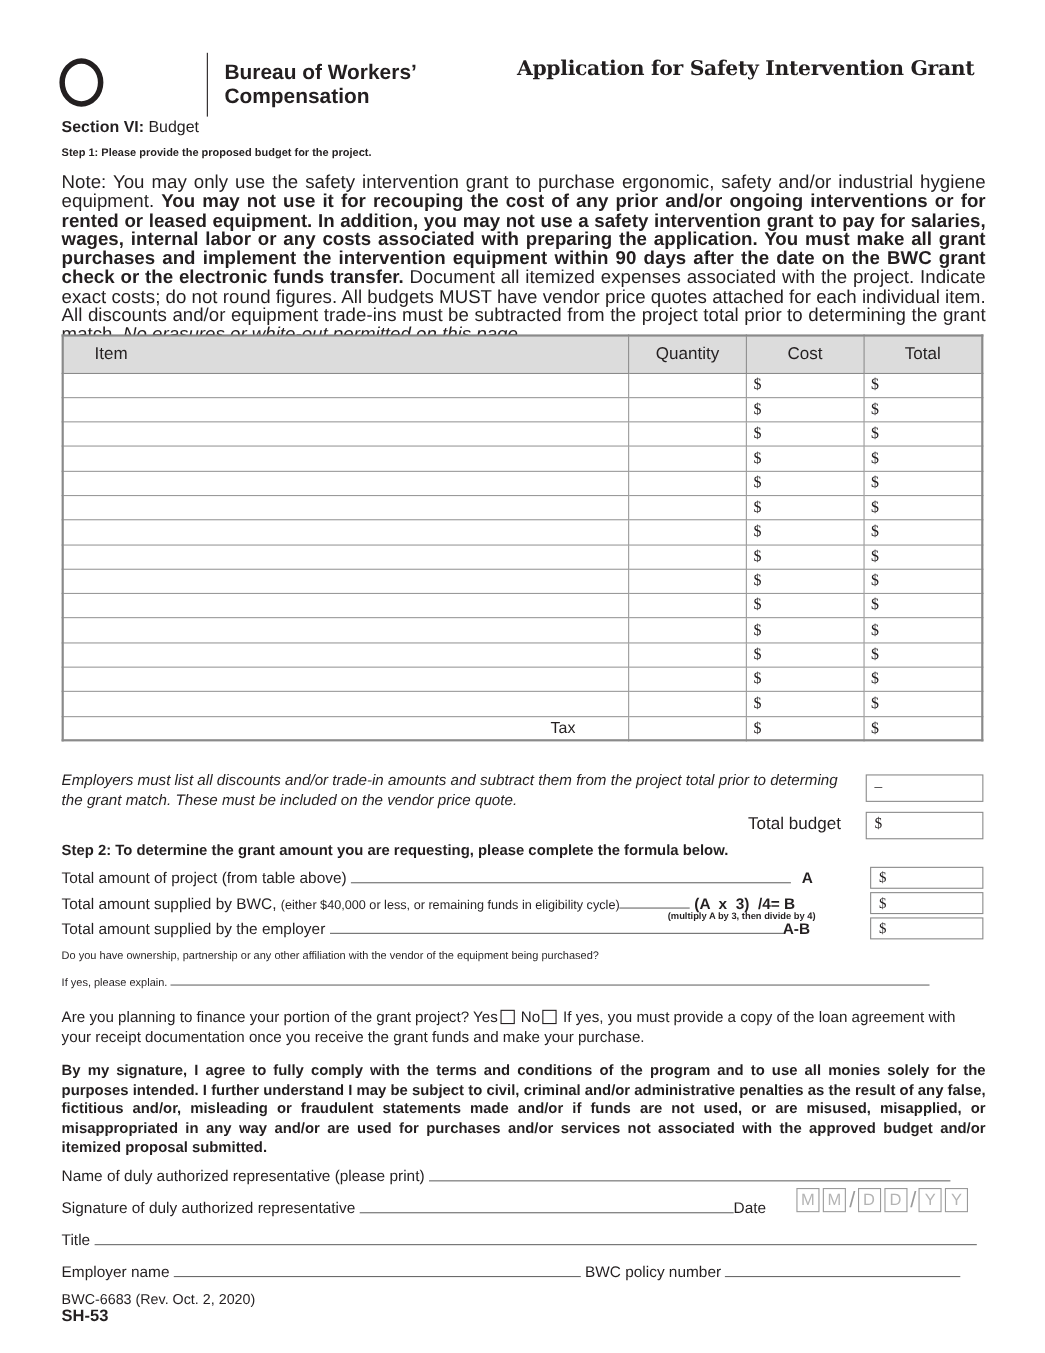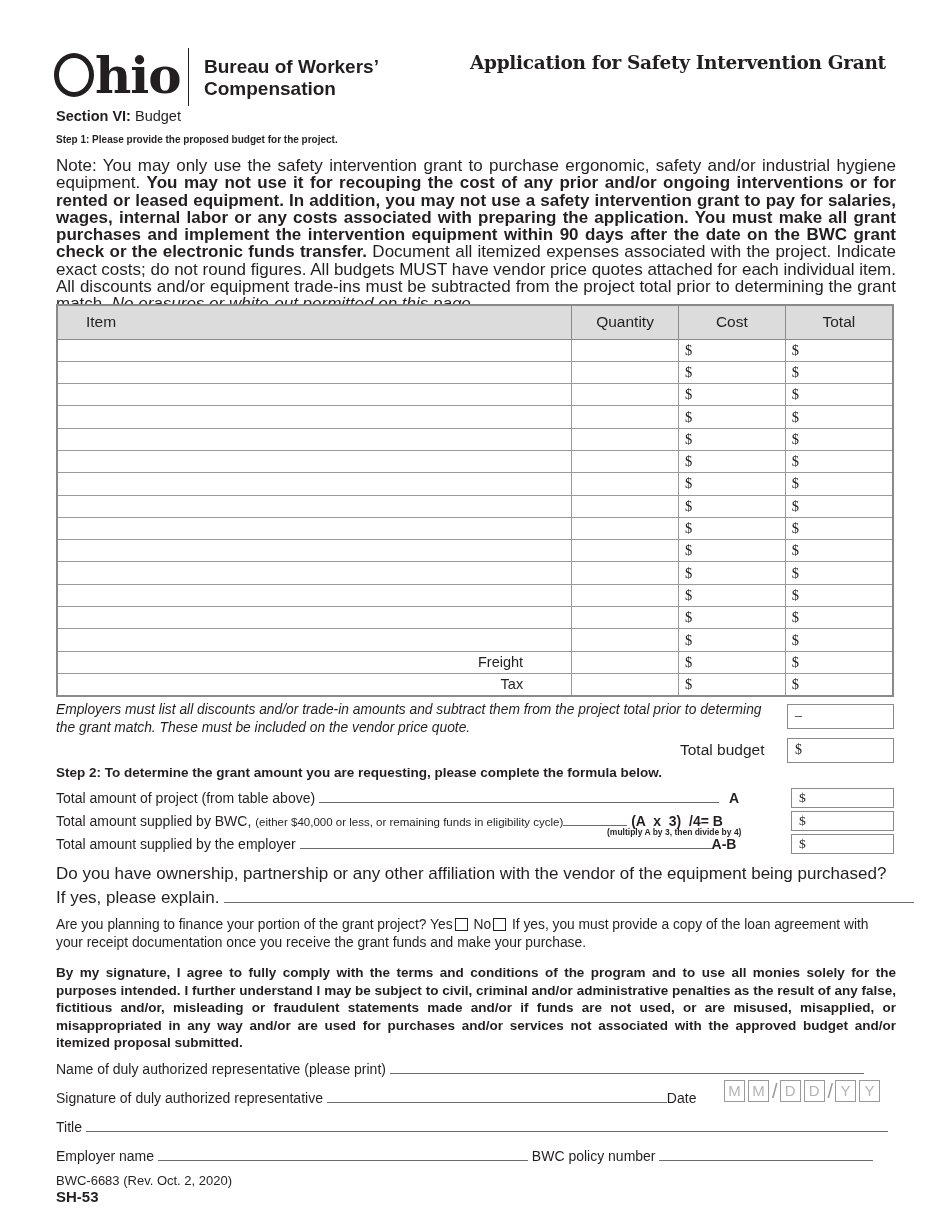--- a/index.html
+++ b/index.html
@@ -35,38 +35,38 @@
   .total-label { left: 680px; top: 741px; font-size: 15.5px; }
   .total-box { left: 787px; top: 738px; width: 107px; }
 
   .step2 { left: 56px; top: 765px; font-size: 13.5px; font-weight: bold; }
   .formula-line { left: 56px; font-size: 14px; white-space: nowrap; }
   .uline { display: inline-block; border-bottom: 1px solid #6a6a6a; vertical-align: baseline; }
   .fbold { font-weight: bold; }
   .f-box { left: 791px; width: 103px; height: 20px; line-height: 18px; font-size: 13.5px; }
   .f-hint { left: 607px; top: 827px; font-size: 8.5px; font-weight: bold; }
 
-  .q-line { left: 56px; font-size: 17px; white-space: nowrap; }
+  .q-line { left: 56px; font-size: 10px; white-space: nowrap; }
   .finance { left: 56px; top: 916px; width: 840px; font-size: 13.8px; line-height: 18px; }
   .chk { display: inline-block; width: 13px; height: 13px; border: 1px solid #231f20; vertical-align: -2px; margin: 0 2px; }
   .certify { left: 56px; top: 964px; width: 840px; font-size: 13.5px; line-height: 17.5px; font-weight: bold; text-align: justify; }
 
   .sig-line { left: 56px; font-size: 14px; white-space: nowrap; }
   .date-boxes { left: 724px; top: 1080px; display: flex; align-items: flex-end; }
   .date-boxes .db { width: 21px; height: 22px; border: 1px solid #9a9a9a; color: #b4b4b4; font-size: 15px; text-align: center; line-height: 20px; margin-right: 3px; }
   .date-boxes .sep { color: #9a9a9a; font-size: 20px; line-height: 22px; margin-right: 2px; }
 
   .form-no { left: 56px; top: 1173px; font-size: 13px; }
   .sh-no { left: 56px; top: 1188px; font-size: 15px; font-weight: bold; }
 </style>
 </head>
 <body>
 
 <div class="abs logo-ohio">
-  <span class="o-ring"></span><span>hio</span>
+  <span class="o-ring"></span>
 </div>
 <div class="abs logo-divider"></div>
 <div class="abs logo-bureau">
   <div>Bureau of Workers’</div>
   <div>Compensation</div>
 </div>
 <div class="abs doc-title">Application for Safety Intervention Grant</div>
 <div class="abs section-head">
   <b>Section VI:</b> <span>Budget</span>
 </div>
@@ -162,26 +162,20 @@
         <td class="c-cost money">$</td>
         <td class="c-total money">$</td>
       </tr>
       <tr>
         <td class="c-item"></td>
         <td class="c-qty"></td>
         <td class="c-cost money">$</td>
         <td class="c-total money">$</td>
       </tr>
       <tr>
-        <td class="c-item label-cell">Freight</td>
-        <td class="c-qty"></td>
-        <td class="c-cost money">$</td>
-        <td class="c-total money">$</td>
-      </tr>
-      <tr>
         <td class="c-item label-cell">Tax</td>
         <td class="c-qty"></td>
         <td class="c-cost money">$</td>
         <td class="c-total money">$</td>
       </tr>
     </tbody>
 </table>
 
 <div class="abs discount-note">Employers must list all discounts and/or trade-in amounts and subtract them from the project total prior to determing the grant match. These must be included on the vendor price quote.</div>
 <div class="abs box discount-box">–</div>

